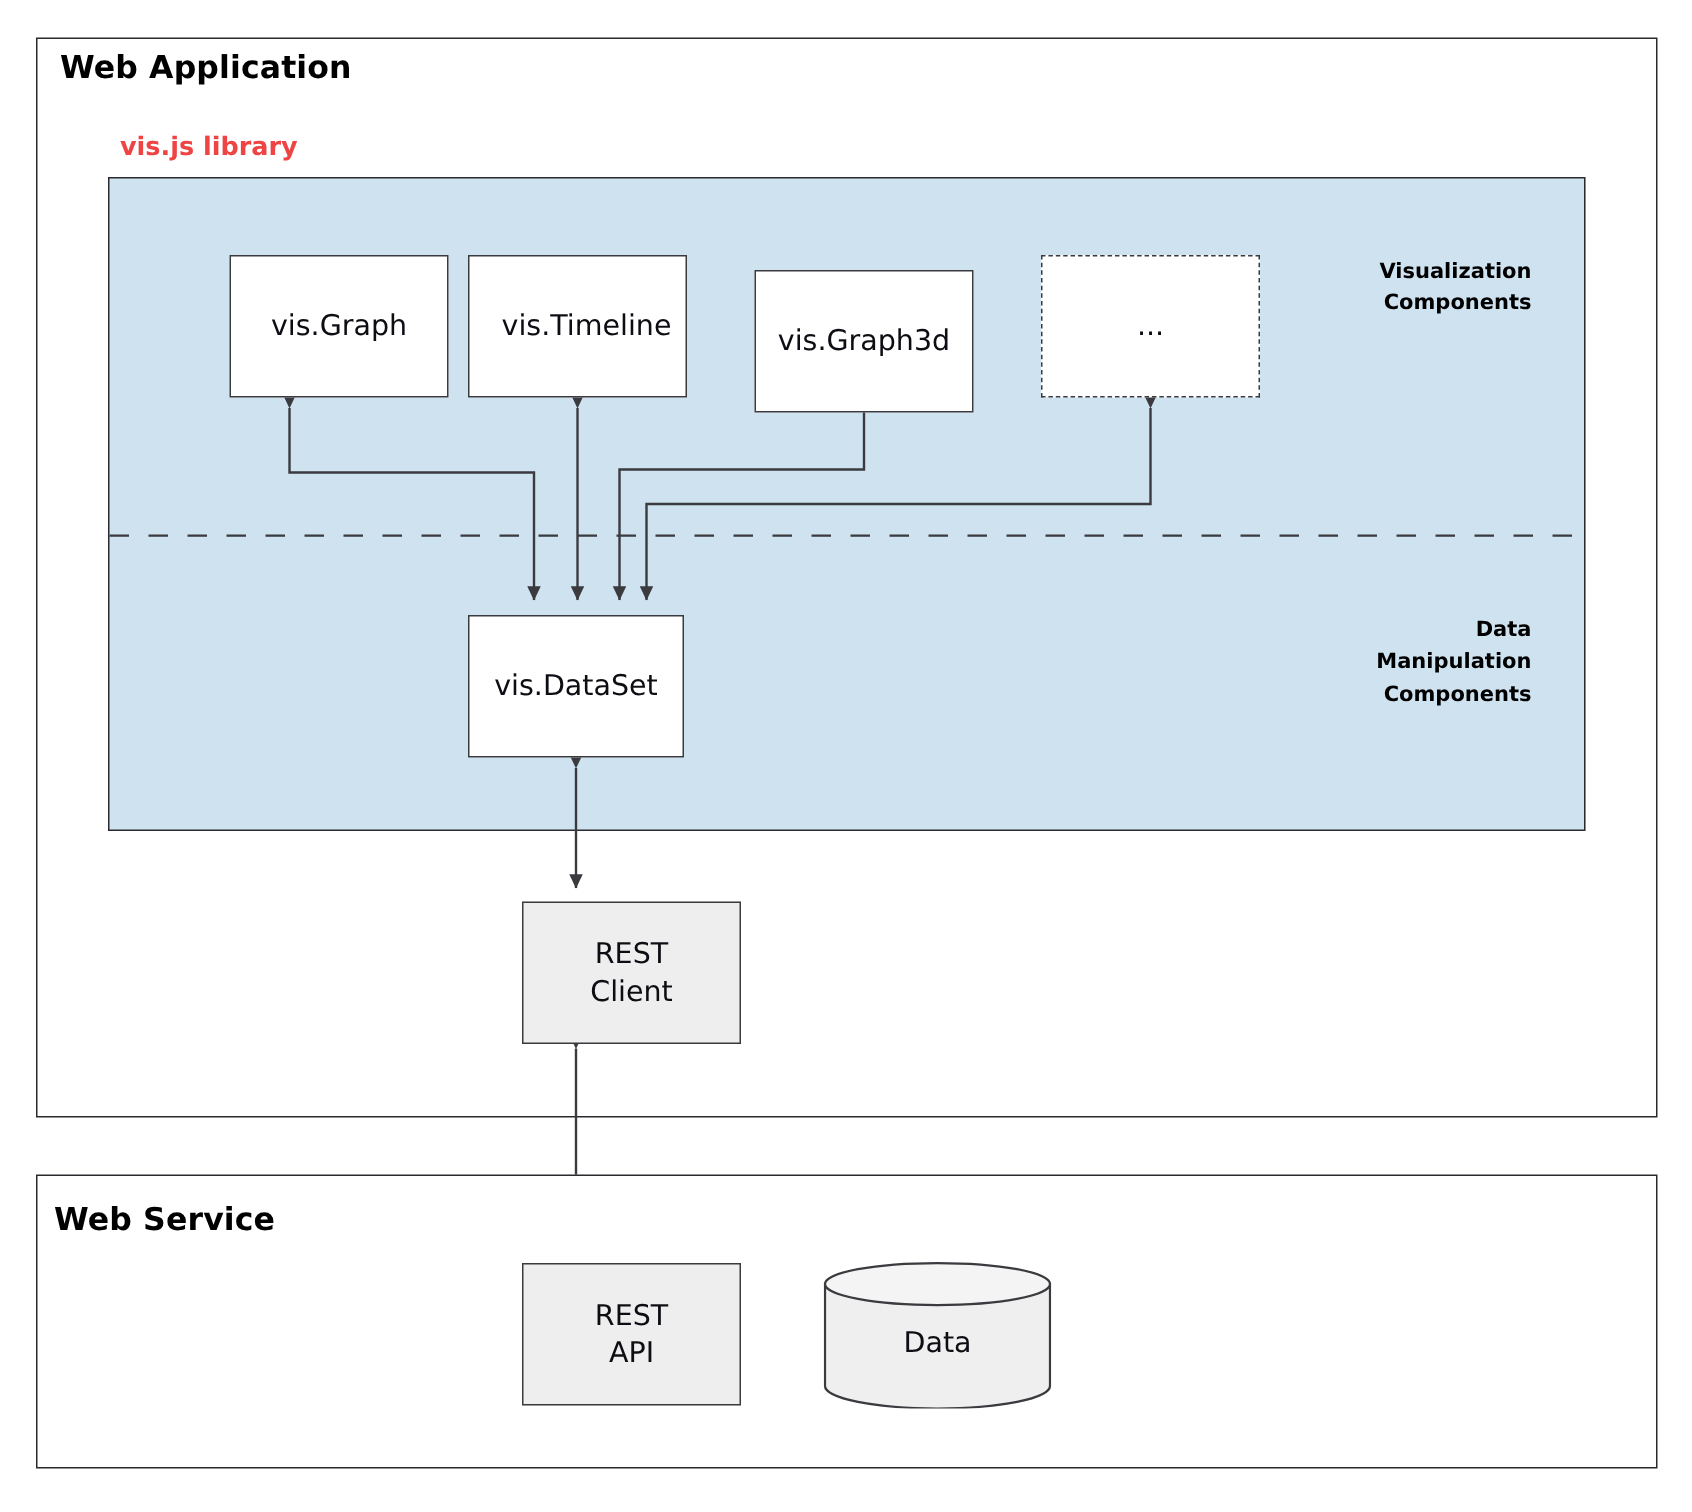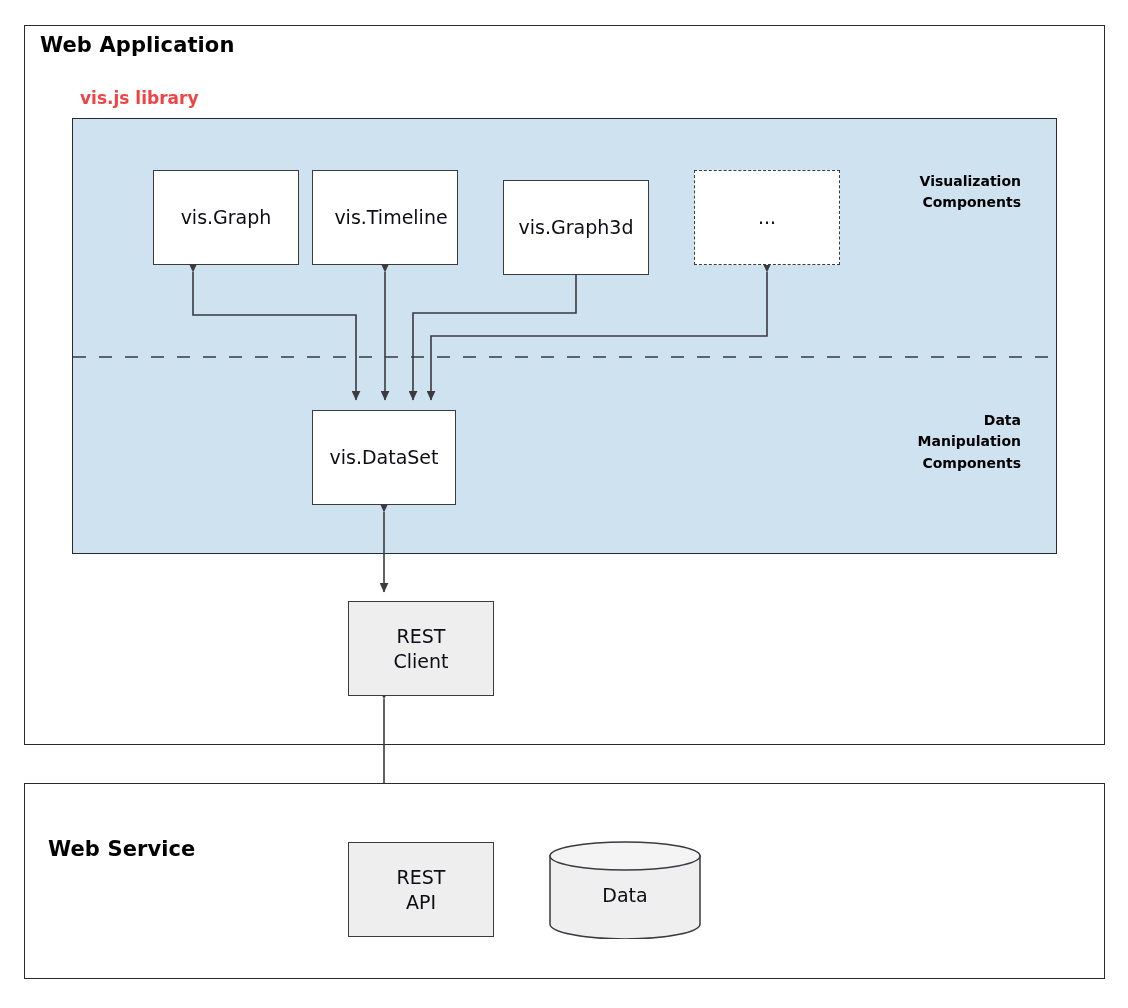--- a/index.html
+++ b/index.html
@@ -151,21 +151,21 @@
   <div class="node" style="left:503px; top:170px; width:146px; height:95px;margin-top:10px;">vis.Graph3d</div>
 
   <div class="node dashed" style="left:694px; top:170px; width:146px; height:95px;">...</div>
 
   <div class="node" style="left:312px; top:410px; width:144px; height:95px;">vis.DataSet</div>
 
   <div class="node gray" style="left:312px; top:601px; width:146px; height:95px; white-space:pre-line;">REST
 Client</div>
 
   <div class="panel" style="left:24px; top:783px; width:1081px; height:196px;"></div>
-  <div class="panel-title" style="left:48px; top:801px;margin-top:36px;">Web Service</div>
+  <div class="panel-title" style="left:36px; top:801px;">Web Service</div>
 
   <div class="node gray" style="left:312px; top:842px; width:146px; height:95px; white-space:pre-line;">REST
 API</div>
 
   <div class="cyl" style="left:549px; top:841px; width:152px; height:98px;">
     <svg width="152" height="98" viewBox="0 0 152 98">
       <path d="M1,15 L1,83 A75,15 0 0 0 151,83 L151,15 Z" fill="#efefef" stroke="#3a3a3f" stroke-width="1.5"></path>
       <ellipse cx="76" cy="15" rx="75" ry="14" fill="#f4f4f4" stroke="#3a3a3f" stroke-width="1.5"></ellipse>
     </svg>
     <div class="cyl-label" style="top:43px;">Data</div>

